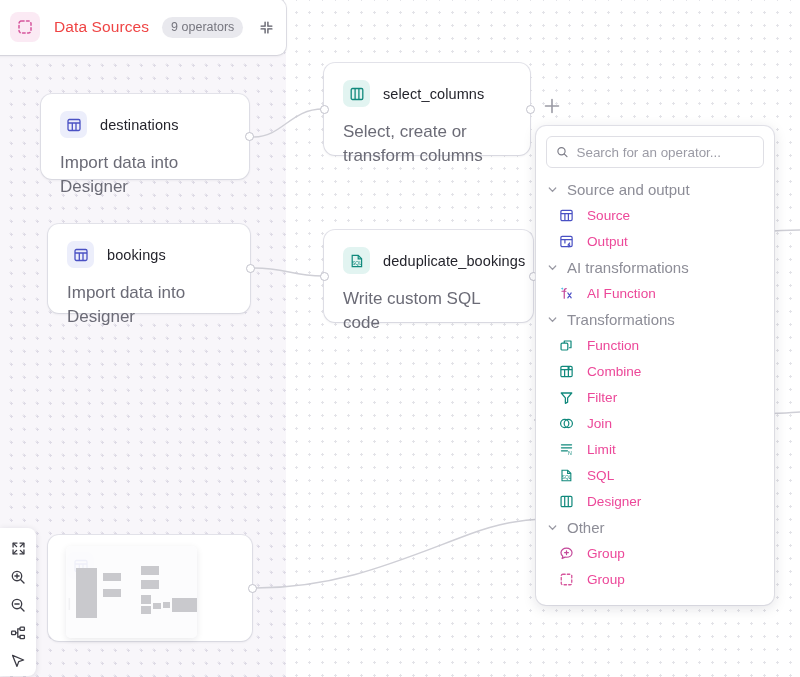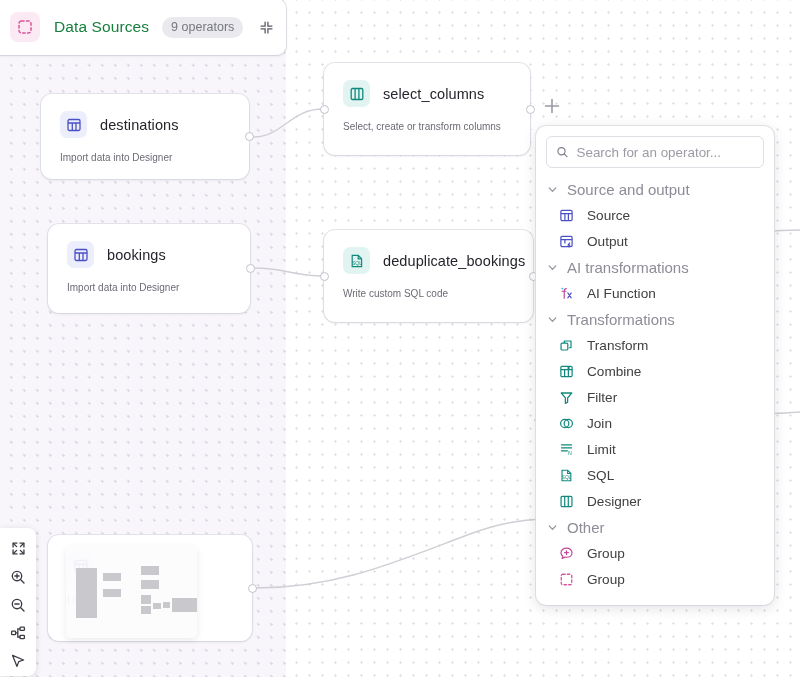--- a/index.html
+++ b/index.html
@@ -51,21 +51,21 @@
   .group-icon-badge {
     width: 30px; height: 30px;
     border-radius: 8px;
     background: #fbeaf4;
     display: flex; align-items: center; justify-content: center;
     flex: 0 0 auto;
   }
   .group-title {
     margin-left: 14px;
     font-size: 15.5px;
-    color: #15803d;
+    color: #ef4444;
     letter-spacing: .1px;
   }
   .op-count {
     margin-left: 13px;
     background: #e9e9ee;
     color: #76767f;
     font-size: 12.5px;
     padding: 3.5px 9px;
     border-radius: 11px;
     white-space: nowrap;
@@ -98,21 +98,21 @@
   .node-title {
     margin-left: 13px;
     font-size: 14.5px;
     color: #24242c;
     font-weight: 400;
     letter-spacing: .1px;
     white-space: nowrap;
   }
   .node-desc {
     margin-top: 13px;
-    font-size: 10px;
+    font-size: 17px;
     color: #6b6b76;
     line-height: 1.42;
   }
 
   .port {
     position: absolute;
     width: 9px; height: 9px;
     border-radius: 50%;
     background: #ffffff;
     border: 1.3px solid #c2c2cc;
@@ -198,21 +198,21 @@
     margin-left: 9px;
   }
   .op-row {
     display: flex; align-items: center;
     height: 26px;
     padding-left: 22px;
     cursor: pointer;
   }
   .op-label {
     font-size: 13.6px;
-    color: #404040;
+    color: #ec4899;
     margin-left: 12px;
   }
   .op-ico { width: 17px; height: 17px; display: flex; align-items:center; justify-content:center; flex:0 0 auto; }
 
   
   .toolbar {
     position: absolute;
     left: 0px; top: 528px;
     width: 36px; height: 148px;
     background: #ffffff;
@@ -414,21 +414,21 @@
         </svg>
       <span class="cat-label">Transformations</span>
     </div>
     <div class="op-row">
       <span class="op-ico">
         <svg width="15" height="15" viewBox="0 0 16 16" fill="none" stroke="#11897c" stroke-width="1.3">
             <rect x="2.2" y="5.4" width="7.2" height="7.4" rx="1.2"></rect>
             <path d="M5.6 5.4V3.2h7.2v7.2h-2.2" stroke-linejoin="round"></path>
           </svg>
       </span>
-      <span class="op-label">Transform</span>
+      <span class="op-label">Function</span>
     </div>
     <div class="op-row">
       <span class="op-ico">
         <svg width="15" height="15" viewBox="0 0 16 16" fill="none" stroke="#11897c" stroke-width="1.3">
             <rect x="2" y="2.5" width="12" height="11" rx="1.3"></rect>
             <path d="M2 6h12M6 6v7.5M10 6v7.5"></path>
             <path d="M10.2 2.5v3" stroke-width="2.2"></path>
           </svg>
       </span>
       <span class="op-label">Combine</span>

